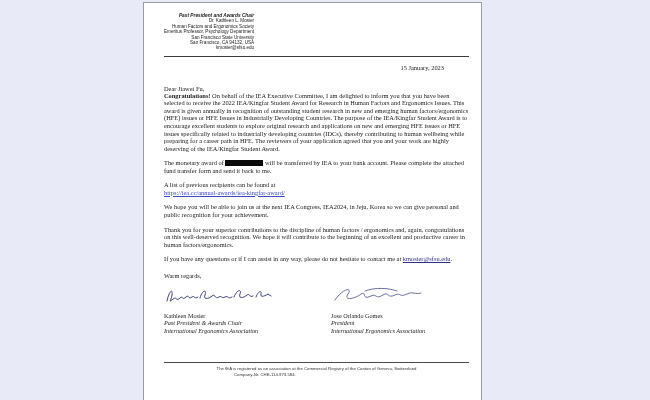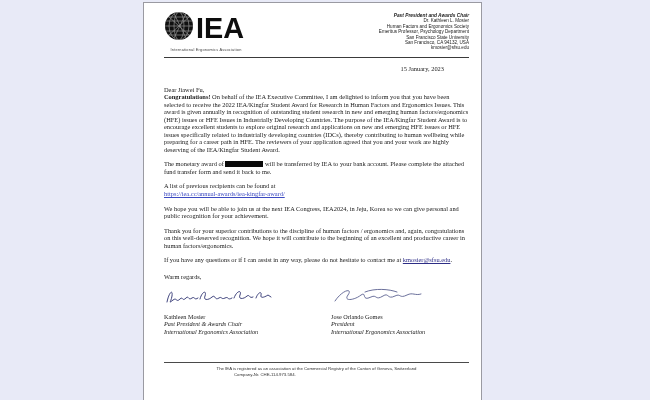--- a/index.html
+++ b/index.html
@@ -81,33 +81,20 @@
     font-size:4.3px;color:#333;text-align:left;padding-left:70px;line-height:6px;
   }
 </style>
 </head>
 <body>
 
 <div class="paper">
   <div class="content">
 
     <div class="hdr">
-      <div class="logo-wrap">
-        <svg width="84" height="32" viewBox="0 0 84 32">
-          <circle cx="15" cy="15" r="14" fill="#101010"></circle>
-          <g stroke="#ffffff" stroke-width="0.7" fill="none" opacity="0.55">
-            <ellipse cx="15" cy="15" rx="5" ry="14"></ellipse>
-            <ellipse cx="15" cy="15" rx="10" ry="14"></ellipse>
-            <path d="M1.5 10 H28.5 M1 15 H29 M1.5 20 H28.5 M4 6 H26 M4 24 H26"></path>
-            <path d="M4 5 L26 25 M26 5 L4 25 M10 2.5 L22 27 M22 2.5 L10 27"></path>
-          </g>
-          <text x="32" y="26.5" font-family="Liberation Sans, sans-serif" font-weight="bold" font-size="30" fill="#0d0d0d" textLength="48" lengthAdjust="spacingAndGlyphs">IEA</text>
-        </svg>
-        <div class="logo-sub">International Ergonomics Association</div>
-      </div>
       <div class="contact">
         <div class="role">Past President and Awards Chair</div>
         <div>Dr. Kathleen L. Mosier</div>
         <div>Human Factors and Ergonomics Society</div>
         <div>Emeritus Professor, Psychology Department</div>
         <div>San Francisco State University</div>
         <div>San Francisco, CA 94132, USA</div>
         <div>kmosier@sfsu.edu</div>
       </div>
     </div>

